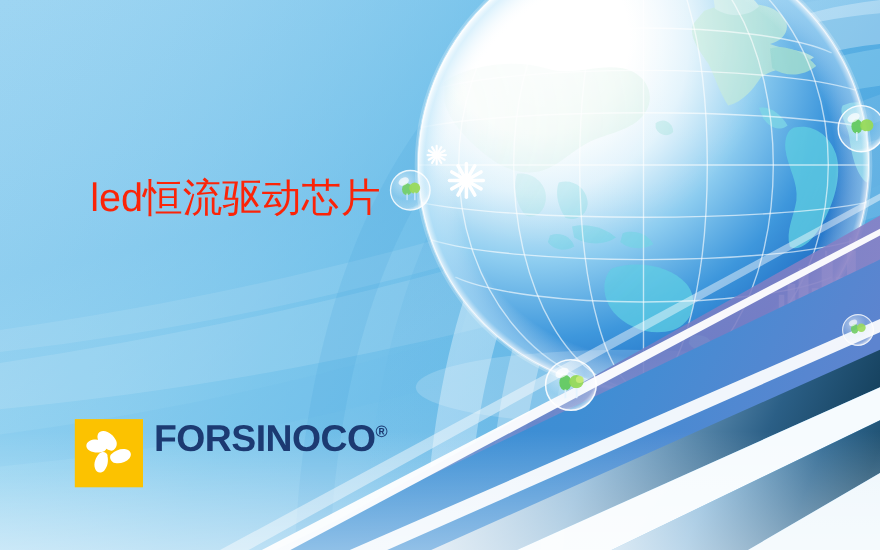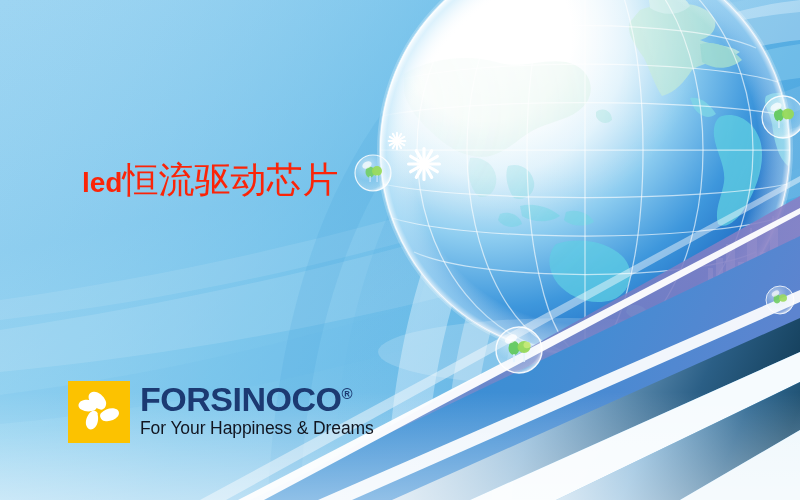--- a/index.html
+++ b/index.html
@@ -39,22 +39,22 @@
     letter-spacing: 0px;
     white-space: nowrap;
   }
   .headline-line.l1 {
     font-family: "Liberation Serif", "DejaVu Serif", serif;
     font-weight: 400;
     margin-bottom: 20px;
   }
   .headline-line.l1 .latin {
     font-family: "Liberation Sans", sans-serif;
-    font-weight: 700;
-    font-size: 28px;
+    font-weight: 400;
+    font-size: 36px;
   }
   .headline-line.l2 {
     font-family: "Liberation Serif", "DejaVu Serif", serif;
     font-weight: 400;
     padding-left: 14px;
     letter-spacing: 2px;
   }
 
   
   .logo-block {
@@ -69,21 +69,21 @@
     width: 62px;
     height: 62px;
     background: #fcc200;
     flex: 0 0 auto;
     position: relative;
   }
   .logo-mark svg { display: block; }
   .logo-text {
     margin-left: 10px;
     display: flex;
-    flex-direction: column;
+    flex-direction: row;
     justify-content: flex-start;
     padding-top: 1px;
   }
   .logo-word {
     font-family: "Liberation Sans", sans-serif;
     font-weight: 700;
     font-size: 34px;
     line-height: 34px;
     color: #1c3a72;
     letter-spacing: -0.5px;
@@ -417,17 +417,16 @@
                    C46.0,39.8 40.4,40.6 36.0,39.4 C32.2,38.4 30.8,33.4 33.0,31.2 Z" transform="rotate(-6 42 33)"></path>
           <path d="M29.2,33.0 C30.6,37.0 30.4,42.6 27.4,46.4 C24.6,49.8 20.4,49.2 18.8,45.2
                    C17.0,40.8 18.6,35.2 21.6,31.6 C24.2,28.5 28.4,29.6 29.4,32.4 Z" transform="rotate(4 24 39)"></path>
           <path d="M27.0,29.0 C23.2,30.6 17.6,31.2 13.4,28.8 C9.6,26.6 9.6,22.4 13.2,20.2
                    C17.2,17.8 22.8,18.4 26.6,20.6 C29.9,22.5 29.8,27.0 27.4,28.4 Z" transform="rotate(2 19 24)"></path>
         </g>
       </svg>
     </div>
     <div class="logo-text">
       <div class="logo-word"><span>FORSINOCO</span><span class="reg">®</span></div>
-      <div class="logo-tag">For Your Happiness &amp; Dreams</div>
     </div>
   </div>
 
 </div>
 
 </body></html>

